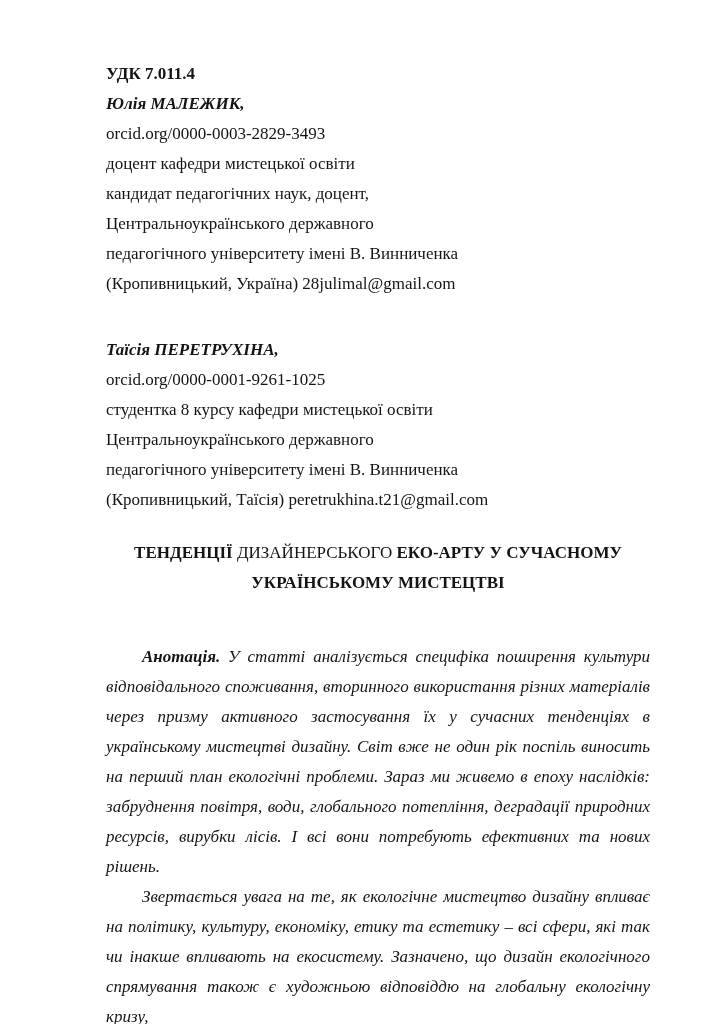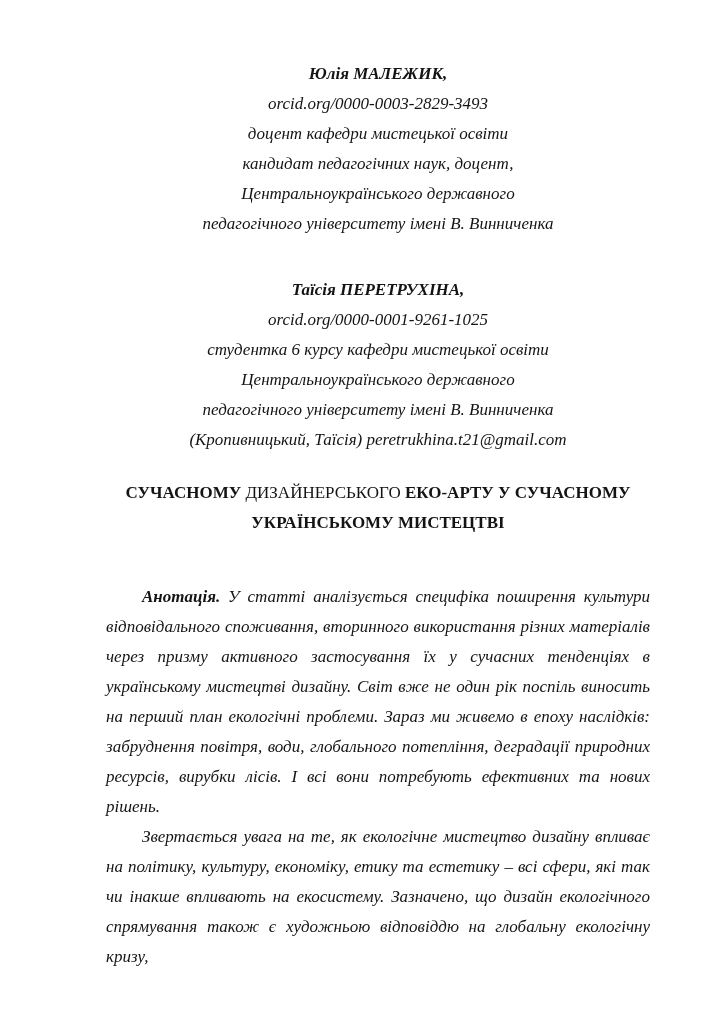--- a/index.html
+++ b/index.html
@@ -14,28 +14,27 @@
     font-size: 17px;
     line-height: 30px;
     padding: 59px 74px 0 106px;
     overflow: hidden;
   }
   .udc {
     font-weight: bold;
     font-style: normal;
   }
   .author-block {
-    text-align: center;
+    text-align: left;
   }
   .author-block .author-name {
     font-weight: bold;
     font-style: italic;
   }
   .author-block .author-line {
-    font-style: italic;
   }
   .author-block.second {
     margin-top: 36px;
   }
   .article-title {
     margin-top: 23px;
     text-align: center;
     font-size: 17px;
     line-height: 30px;
     font-weight: bold;
@@ -55,39 +54,41 @@
   .abstract .abstract-label {
     font-weight: bold;
     font-style: italic;
   }
 </style>
 </head>
 <body>
 
 <div class="page">
 
+  <div class="udc">УДК 7.011.4</div>
 
   <div class="author-block first">
     <div class="author-name">Юлія МАЛЕЖИК,</div>
     <div class="author-line">orcid.org/0000-0003-2829-3493</div>
     <div class="author-line">доцент кафедри мистецької освіти</div>
     <div class="author-line">кандидат педагогічних наук, доцент,</div>
     <div class="author-line">Центральноукраїнського державного</div>
     <div class="author-line">педагогічного університету імені В. Винниченка</div>
+    <div class="author-line">(Кропивницький, Україна) 28julimal@gmail.com</div>
   </div>
 
   <div class="author-block second">
     <div class="author-name">Таїсія ПЕРЕТРУХІНА,</div>
     <div class="author-line">orcid.org/0000-0001-9261-1025</div>
-    <div class="author-line">студентка 6 курсу кафедри мистецької освіти</div>
+    <div class="author-line">студентка 8 курсу кафедри мистецької освіти</div>
     <div class="author-line">Центральноукраїнського державного</div>
     <div class="author-line">педагогічного університету імені В. Винниченка</div>
     <div class="author-line">(Кропивницький, Таїсія) peretrukhina.t21@gmail.com</div>
   </div>
 
-  <h1 class="article-title"><span class="bold-part">СУЧАСНОМУ</span> <span class="regular-part">ДИЗАЙНЕРСЬКОГО</span> <span class="bold-part">ЕКО-АРТУ У СУЧАСНОМУ УКРАЇНСЬКОМУ МИСТЕЦТВІ</span></h1>
+  <h1 class="article-title"><span class="bold-part">ТЕНДЕНЦІЇ</span> <span class="regular-part">ДИЗАЙНЕРСЬКОГО</span> <span class="bold-part">ЕКО-АРТУ У СУЧАСНОМУ УКРАЇНСЬКОМУ МИСТЕЦТВІ</span></h1>
 
   <div class="abstract">
     <p><span class="abstract-label">Анотація.</span> <span>У статті аналізується специфіка поширення культури відповідального споживання, вторинного використання різних матеріалів через призму активного застосування їх у сучасних тенденціях в українському мистецтві дизайну. Світ вже не один рік поспіль виносить на перший план екологічні проблеми. Зараз ми живемо в епоху наслідків: забруднення повітря, води, глобального потепління, деградації природних ресурсів, вирубки лісів. І всі вони потребують ефективних та нових рішень.</span></p>
     <p>Звертається увага на те, як екологічне мистецтво дизайну впливає на політику, культуру, економіку, етику та естетику – всі сфери, які так чи інакше впливають на екосистему. Зазначено, що дизайн екологічного спрямування також є художньою відповіддю на глобальну екологічну кризу,</p>
   </div>
 
 </div>
 
 </body></html>

